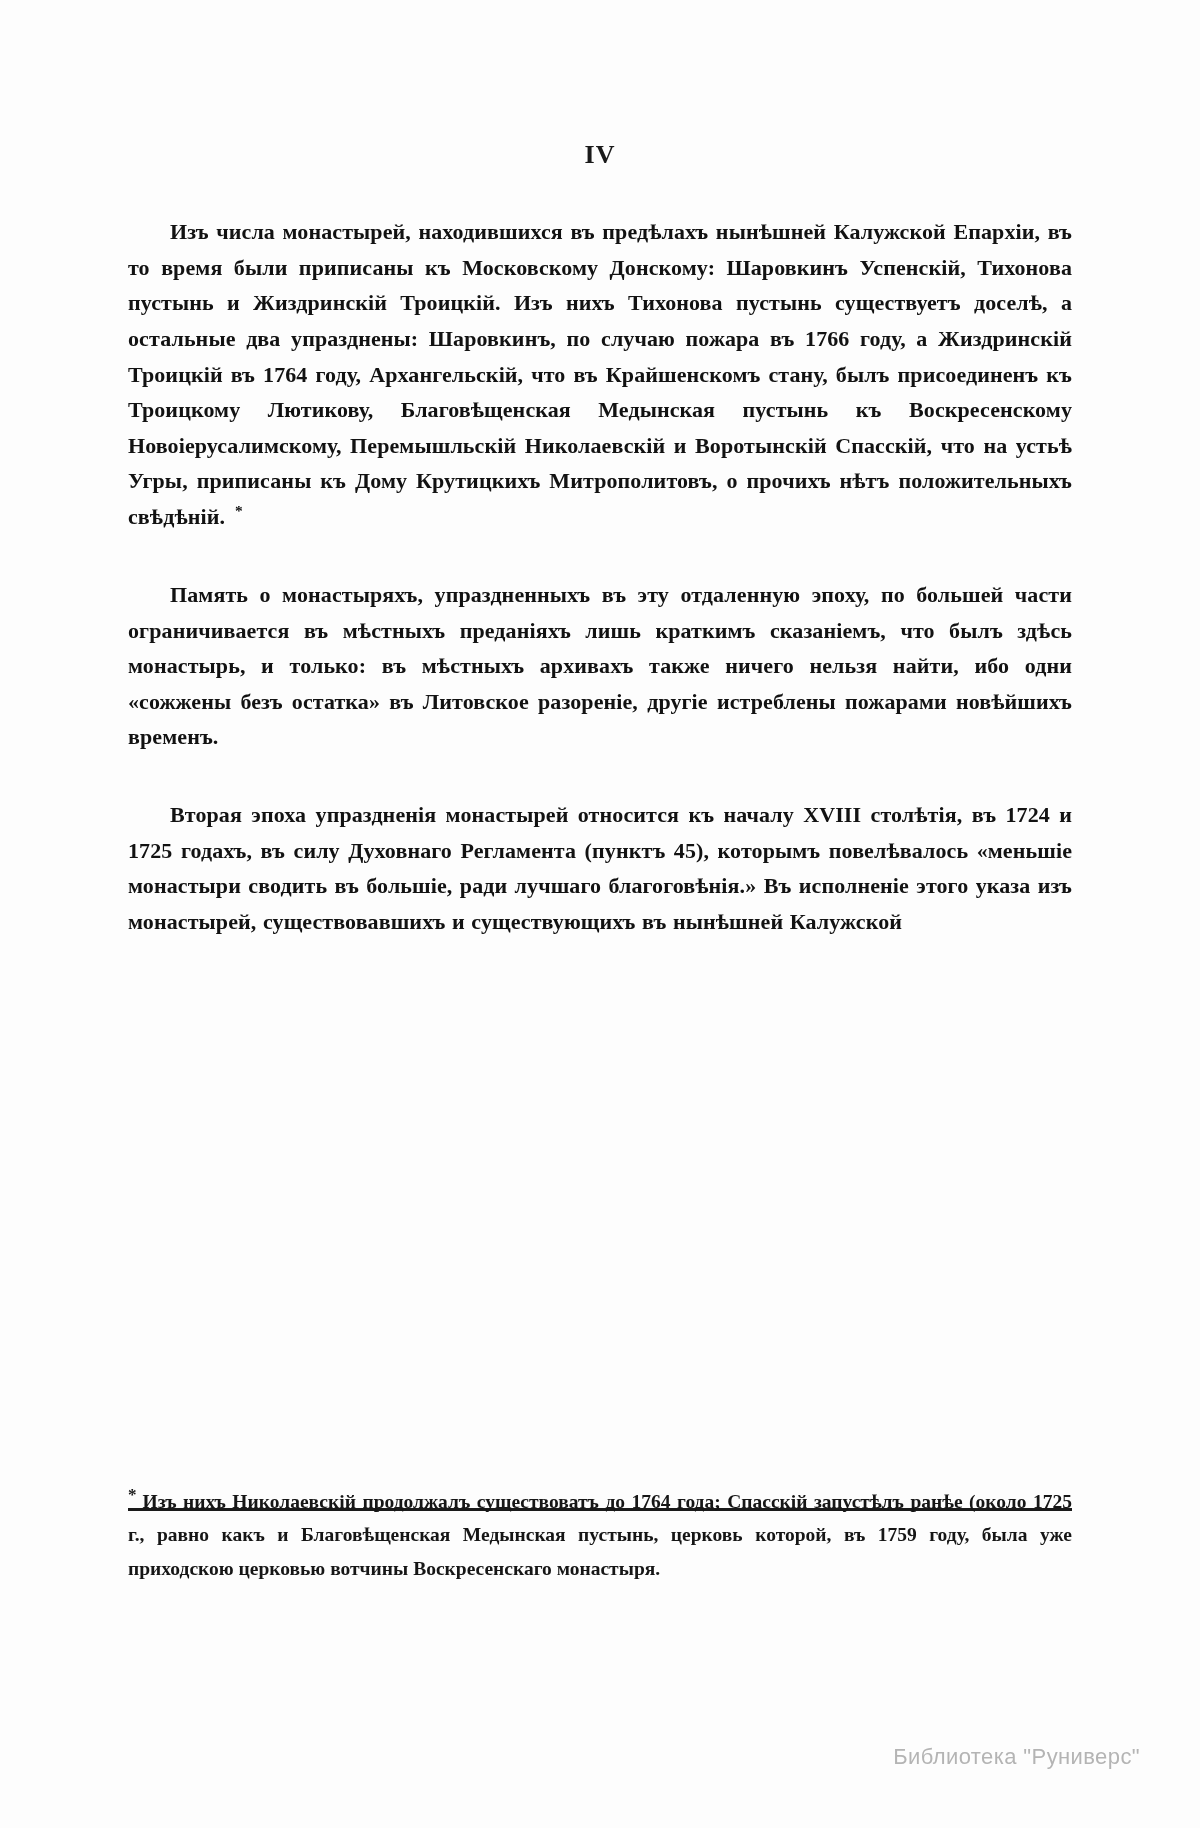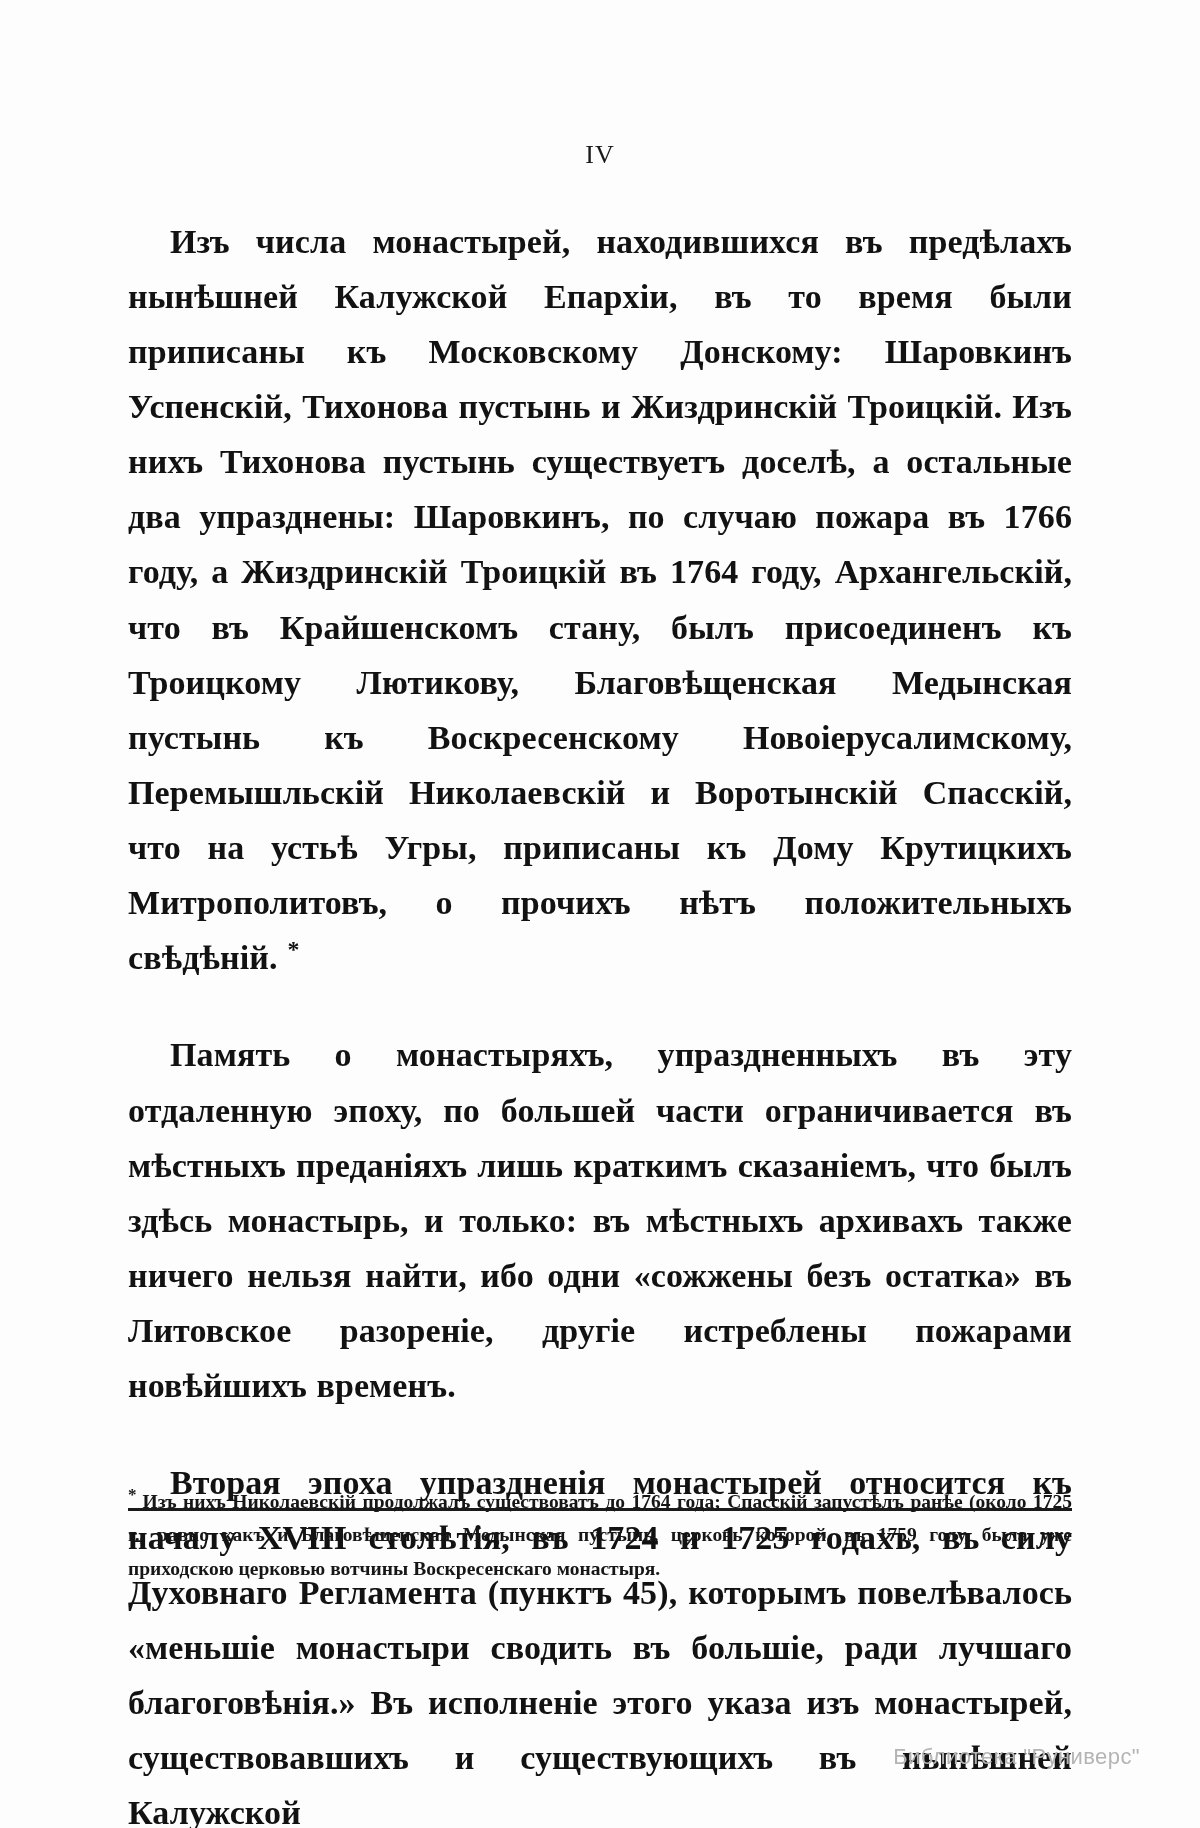--- a/index.html
+++ b/index.html
@@ -18,28 +18,28 @@
   }
   .content {
     position: absolute;
     left: 128px;
     top: 140px;
     width: 944px;
   }
   .page-number {
     text-align: center;
     font-size: 26px;
-    font-weight: normal;
+    font-weight: bold;
     letter-spacing: 1px;
     margin: 0 0 44px 0;
     color: #1a1a1a;
   }
   p.body-par {
     margin: 0 0 42px 0;
-    font-size: 34px;
+    font-size: 22px;
     line-height: 1.62;
     text-align: justify;
     text-justify: inter-word;
     text-indent: 42px;
     font-weight: bold;
     color: #121212;
     letter-spacing: 0.1px;
     word-spacing: 1px;
   }
   p.body-par:last-of-type {

